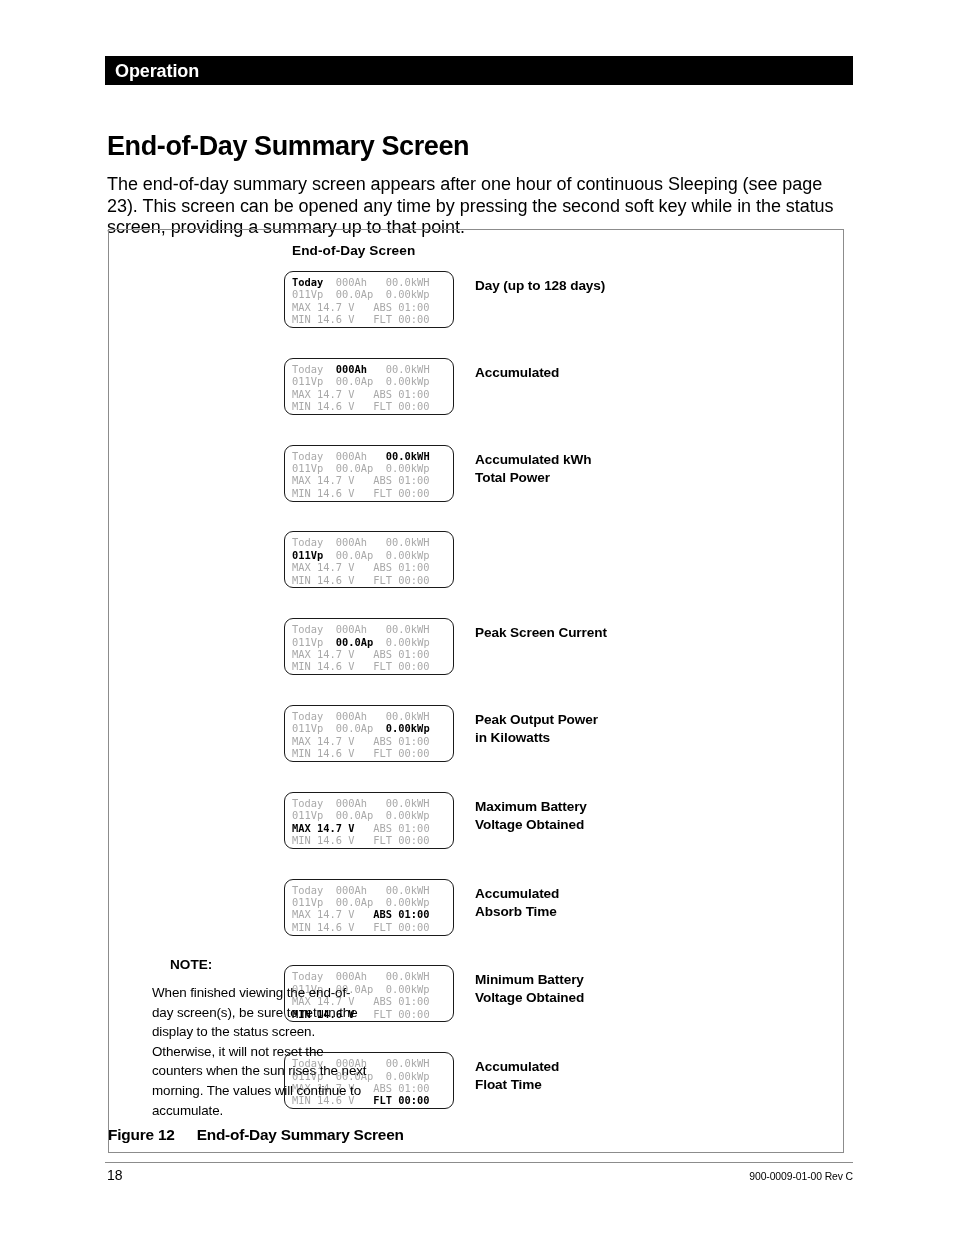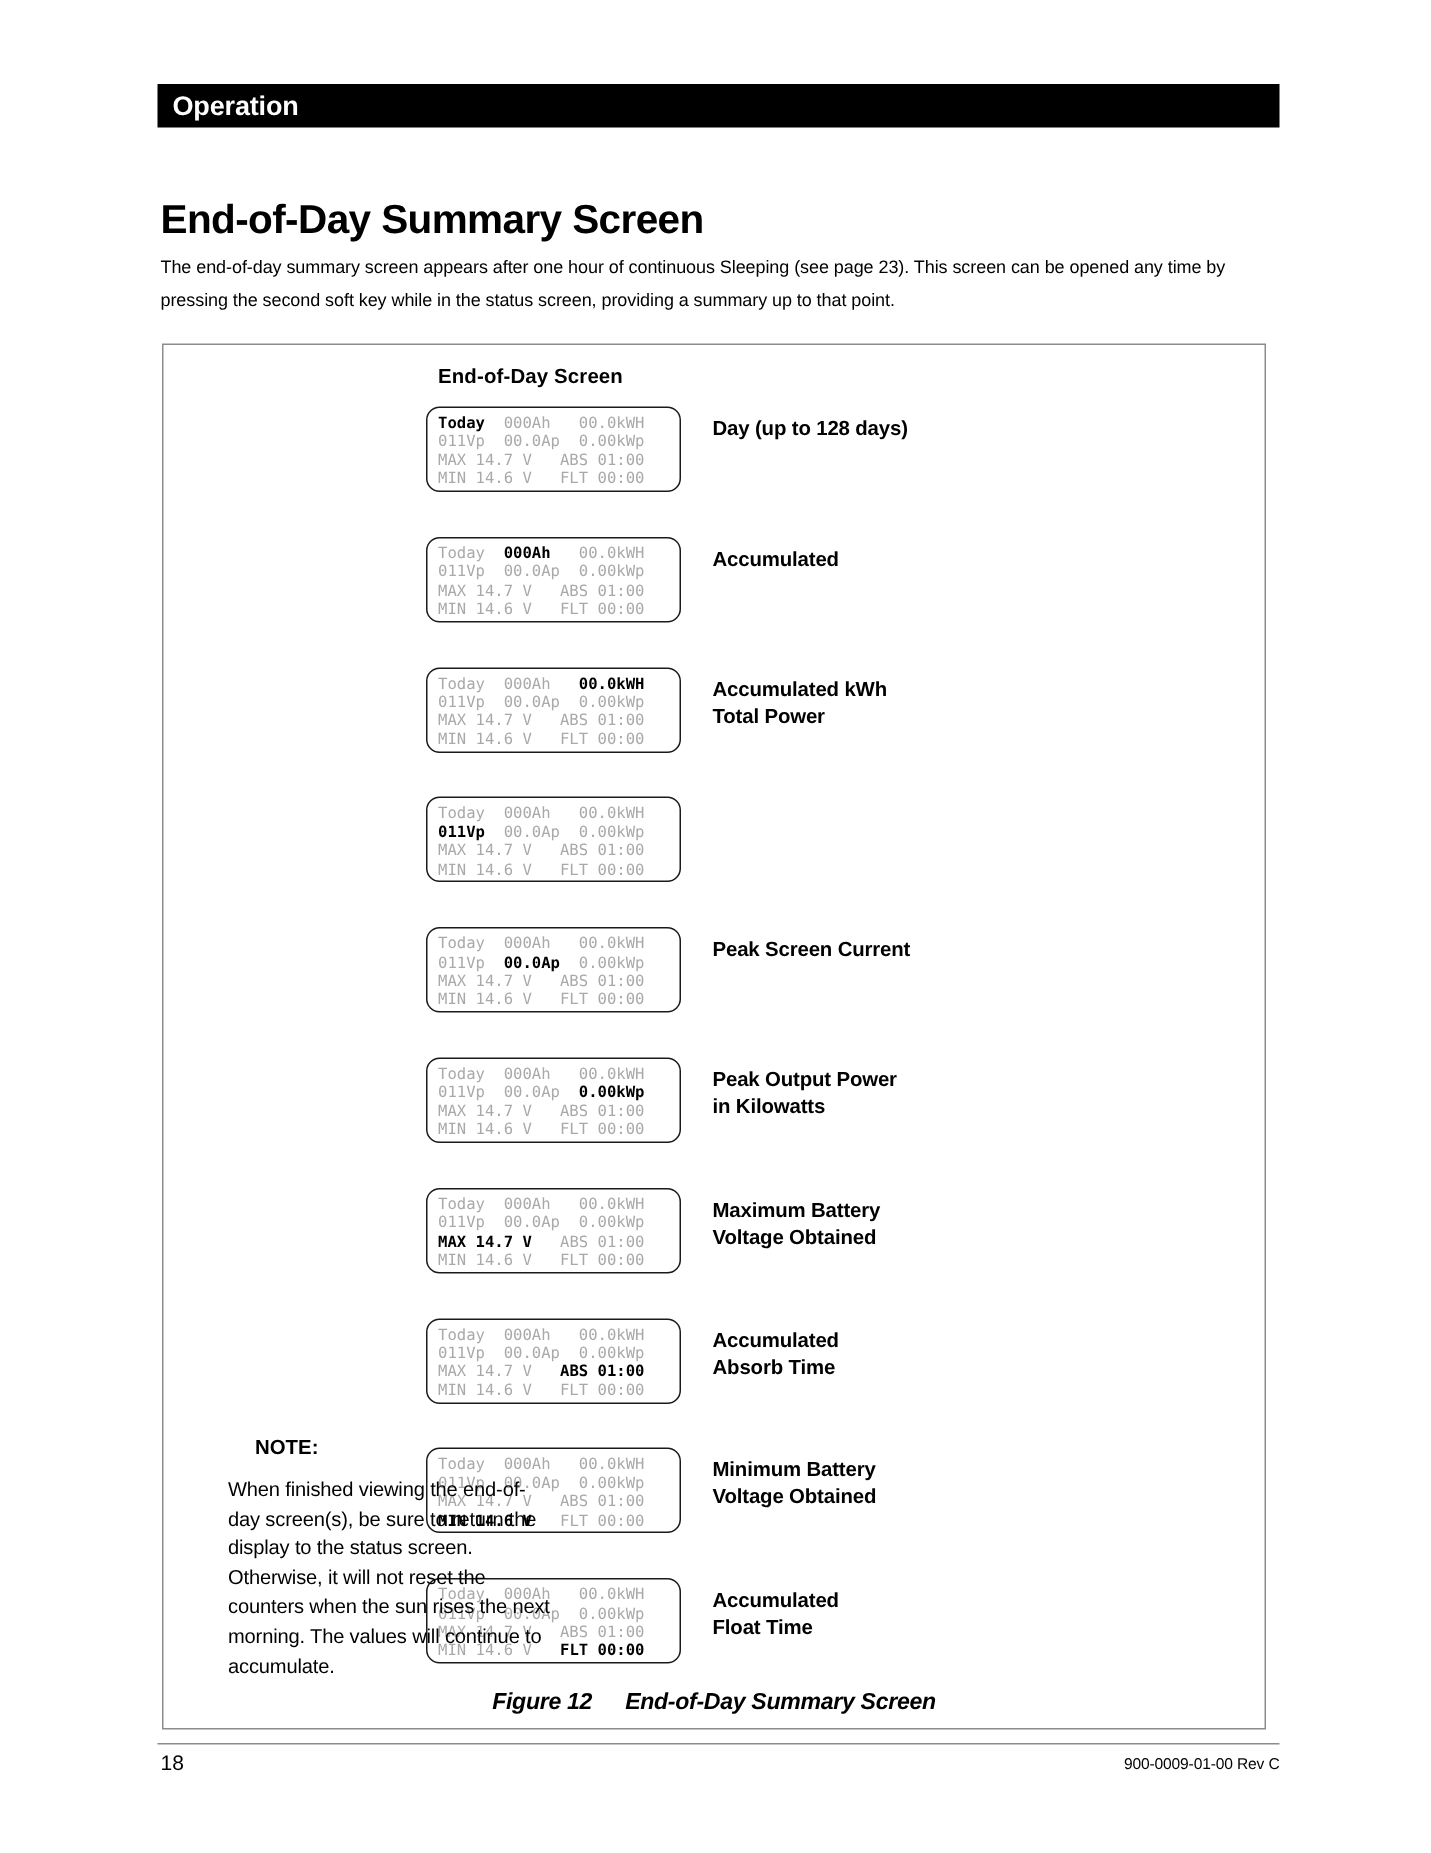--- a/index.html
+++ b/index.html
@@ -46,21 +46,21 @@
     letter-spacing: -0.4px;
     white-space: nowrap;
   }
 
   
   #intro-para {
     position: absolute;
     left: 107px;
     top: 156px;
     width: 740px;
-    font-size: 12px;
+    font-size: 18px;
     line-height: 21.6px;
     letter-spacing: -0.05px;
   }
 
   
   #figure-box {
     position: absolute;
     left: 108px;
     top: 229px;
     width: 736px;
@@ -150,25 +150,23 @@
     line-height: 19.6px;
     letter-spacing: -0.1px;
   }
 
   
   #figure-caption {
     position: absolute;
     left: 108px;
     top: 1126px;
     width: 736px;
-    text-align: center;
     font-size: 15.4px;
     font-weight: bold;
     letter-spacing: -0.2px;
-    font-style: italic;
   }
   #figure-caption .fig-num { margin-right: 22px; }
 
   
   #footer-rule {
     position: absolute;
     left: 105px;
     top: 1162px;
     width: 748px;
     height: 1px;

